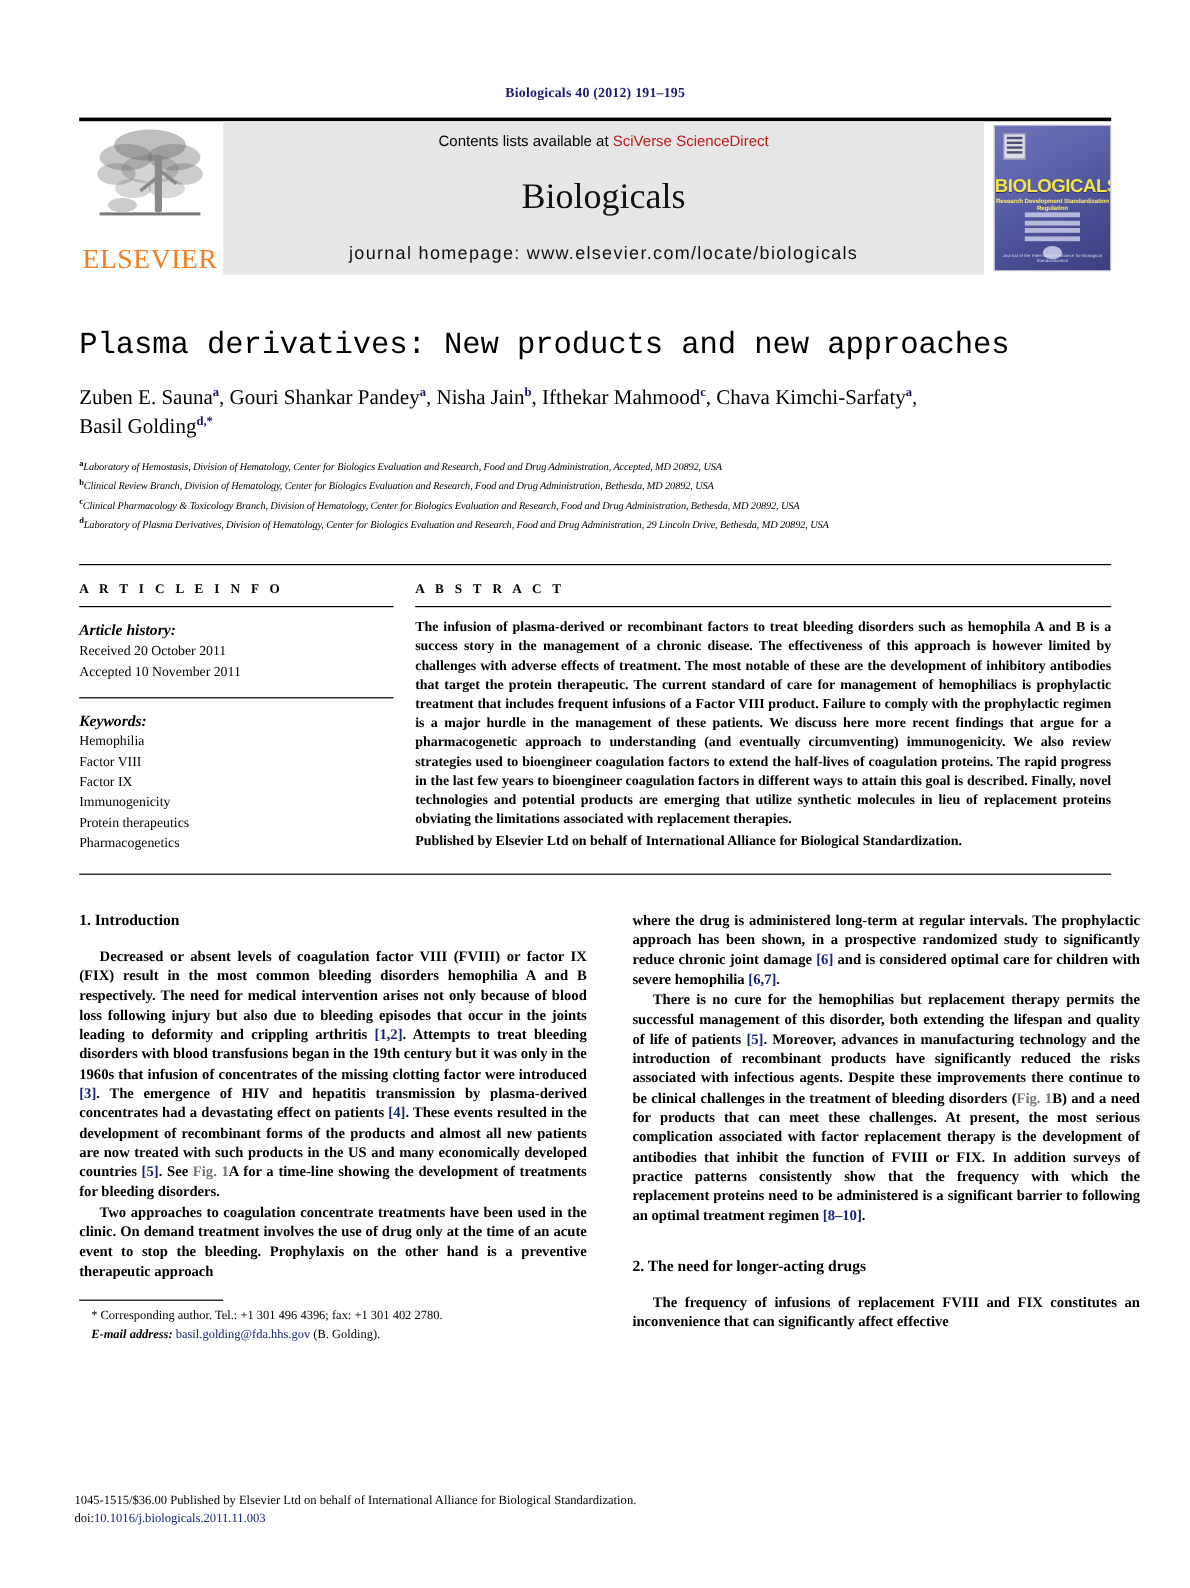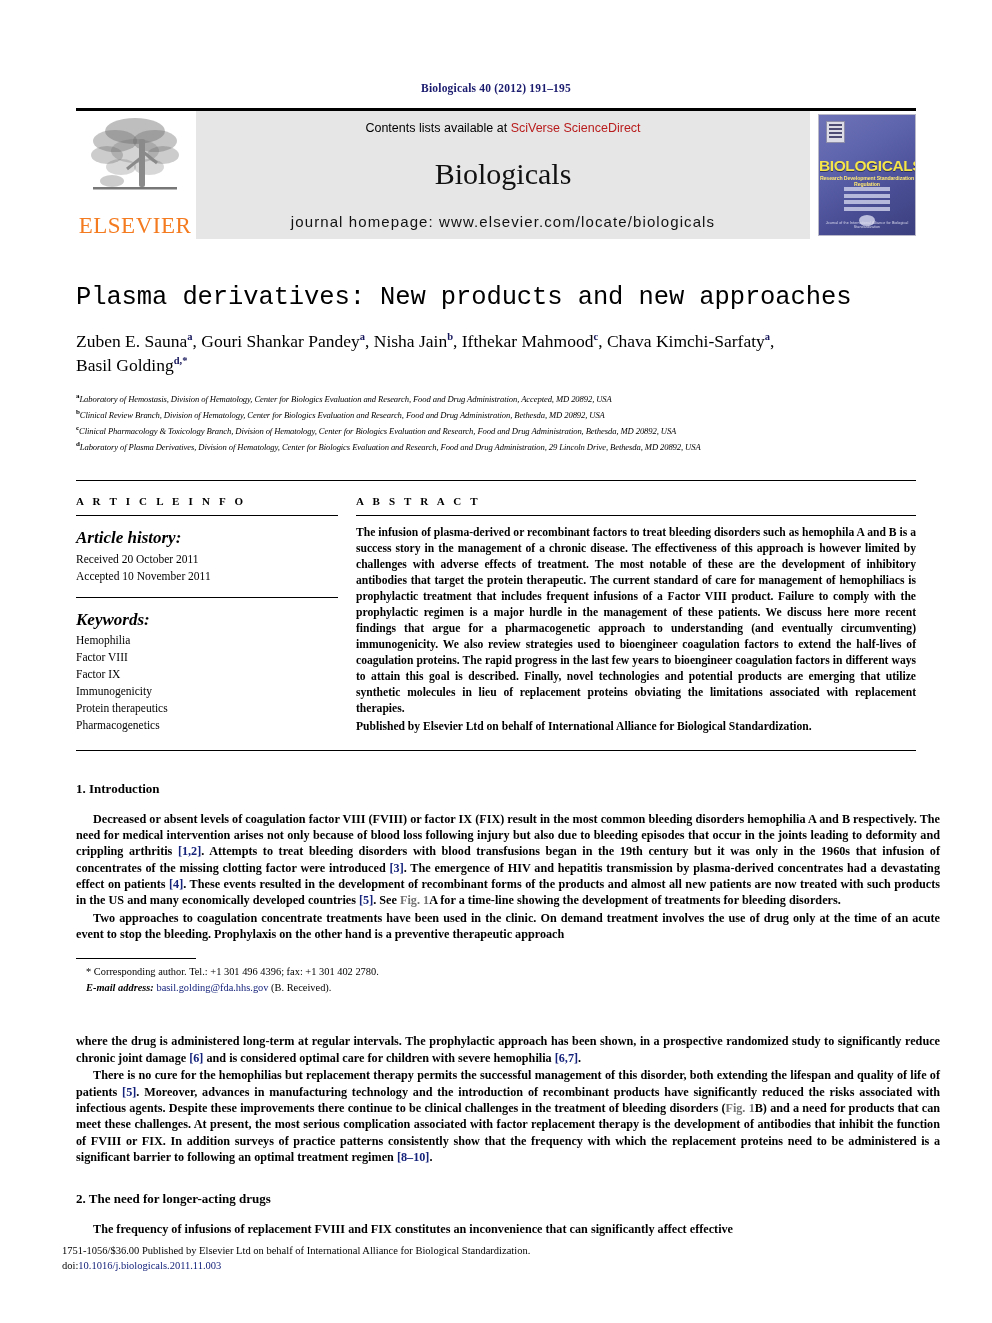--- a/index.html
+++ b/index.html
@@ -12,21 +12,21 @@
     height: 1323px;
     font-family: "Liberation Serif", "DejaVu Serif", serif;
     color: #000000;
     position: relative;
     overflow: hidden;
   }
   .page {
     position: relative;
     width: 992px;
     height: 1323px;
-    padding: 14px;
+    padding: 4px;
     box-sizing: border-box;
   }
 
   
   .running-head {
     text-align: center;
     font-size: 11.5px;
     color: #1a1a6e;
     font-weight: bold;
     letter-spacing: .2px;
@@ -228,21 +228,21 @@
     letter-spacing: 3.2px;
     margin-bottom: 8px;
   }
   .rule {
     border-top: 1.2px solid #000;
     margin: 0 0 9px 0;
   }
   .hist-label, .kw-label {
     font-style: italic;
     font-weight: bold;
-    font-size: 17px;
+    font-size: 13px;
     line-height: 1.5;
   }
   .hist-line, .kw-line {
     font-size: 11.5px;
     line-height: 1.47;
   }
   .kwblock { margin-top: 12px; }
   .abs-body {
     font-size: 11.6px;
     line-height: 1.38;
@@ -254,21 +254,20 @@
     font-size: 11.6px;
     font-weight: bold;
     margin-top: 3px;
   }
 
   
   .body-cols {
     margin: 30px 38px 0 62px;
     display: flex;
     gap: 38px;
-    flex-direction: column;
   }
   .bcol {
     flex: 1 1 0;
     min-width: 0;
   }
   h2.secnum {
     font-size: 13px;
     font-weight: bold;
     margin: 0 0 14px 0;
     font-family: "Liberation Serif", serif;
@@ -423,38 +422,38 @@
         <span>Decreased or absent levels of coagulation factor VIII (FVIII) or factor IX (FIX) result in the most common bleeding disorders hemophilia A and B respectively. The need for medical intervention arises not only because of blood loss following injury but also due to bleeding episodes that occur in the joints leading to deformity and crippling arthritis </span><span class="ref">[1,2]</span><span>. Attempts to treat bleeding disorders with blood transfusions began in the 19th century but it was only in the 1960s that infusion of concentrates of the missing clotting factor were introduced </span><span class="ref">[3]</span><span>. The emergence of HIV and hepatitis transmission by plasma-derived concentrates had a devastating effect on patients </span><span class="ref">[4]</span><span>. These events resulted in the development of recombinant forms of the products and almost all new patients are now treated with such products in the US and many economically developed countries </span><span class="ref">[5]</span><span>. See </span><span class="figref">Fig. 1</span><span>A for a time-line showing the development of treatments for bleeding disorders.</span>
       </p>
 
       <p class="bodytext">Two approaches to coagulation concentrate treatments have been used in the clinic. On demand treatment involves the use of drug only at the time of an acute event to stop the bleeding. Prophylaxis on the other hand is a preventive therapeutic approach</p>
 
       <div class="footnote">
         <div class="fn-line">* Corresponding author. Tel.: +1 301 496 4396; fax: +1 301 402 2780.</div>
         <div class="fn-line">
           <span class="email-label">E-mail address:</span>
           <span class="mail">basil.golding@fda.hhs.gov</span>
-          <span>(B. Received).</span>
+          <span>(B. Golding).</span>
         </div>
       </div>
     </div>
 
     <div class="bcol">
       <p class="bodytext" style="text-indent:0">
         <span>where the drug is administered long-term at regular intervals. The prophylactic approach has been shown, in a prospective randomized study to significantly reduce chronic joint damage </span><span class="ref">[6]</span><span> and is considered optimal care for children with severe hemophilia </span><span class="ref">[6,7]</span><span>.</span>
       </p>
 
       <p class="bodytext">
         <span>There is no cure for the hemophilias but replacement therapy permits the successful management of this disorder, both extending the lifespan and quality of life of patients </span><span class="ref">[5]</span><span>. Moreover, advances in manufacturing technology and the introduction of recombinant products have significantly reduced the risks associated with infectious agents. Despite these improvements there continue to be clinical challenges in the treatment of bleeding disorders (</span><span class="figref">Fig. 1</span><span>B) and a need for products that can meet these challenges. At present, the most serious complication associated with factor replacement therapy is the development of antibodies that inhibit the function of FVIII or FIX. In addition surveys of practice patterns consistently show that the frequency with which the replacement proteins need to be administered is a significant barrier to following an optimal treatment regimen </span><span class="ref">[8–10]</span><span>.</span>
       </p>
 
       <h2 class="secnum spaced">2.  The need for longer-acting drugs</h2>
 
       <p class="bodytext">The frequency of infusions of replacement FVIII and FIX constitutes an inconvenience that can significantly affect effective</p>
     </div>
   </div>
 
   <div class="pagefoot">
-    <div>1751-1056/$36.00 Published by Elsevier Ltd on behalf of International Alliance for Biological Standardization.</div>
+    <div>1045-1515/$36.00 Published by Elsevier Ltd on behalf of International Alliance for Biological Standardization.</div>
     <div><span>doi:</span><span class="doi-val">10.1016/j.biologicals.2011.11.003</span></div>
   </div>
 
 </div>
 
 </body></html>

